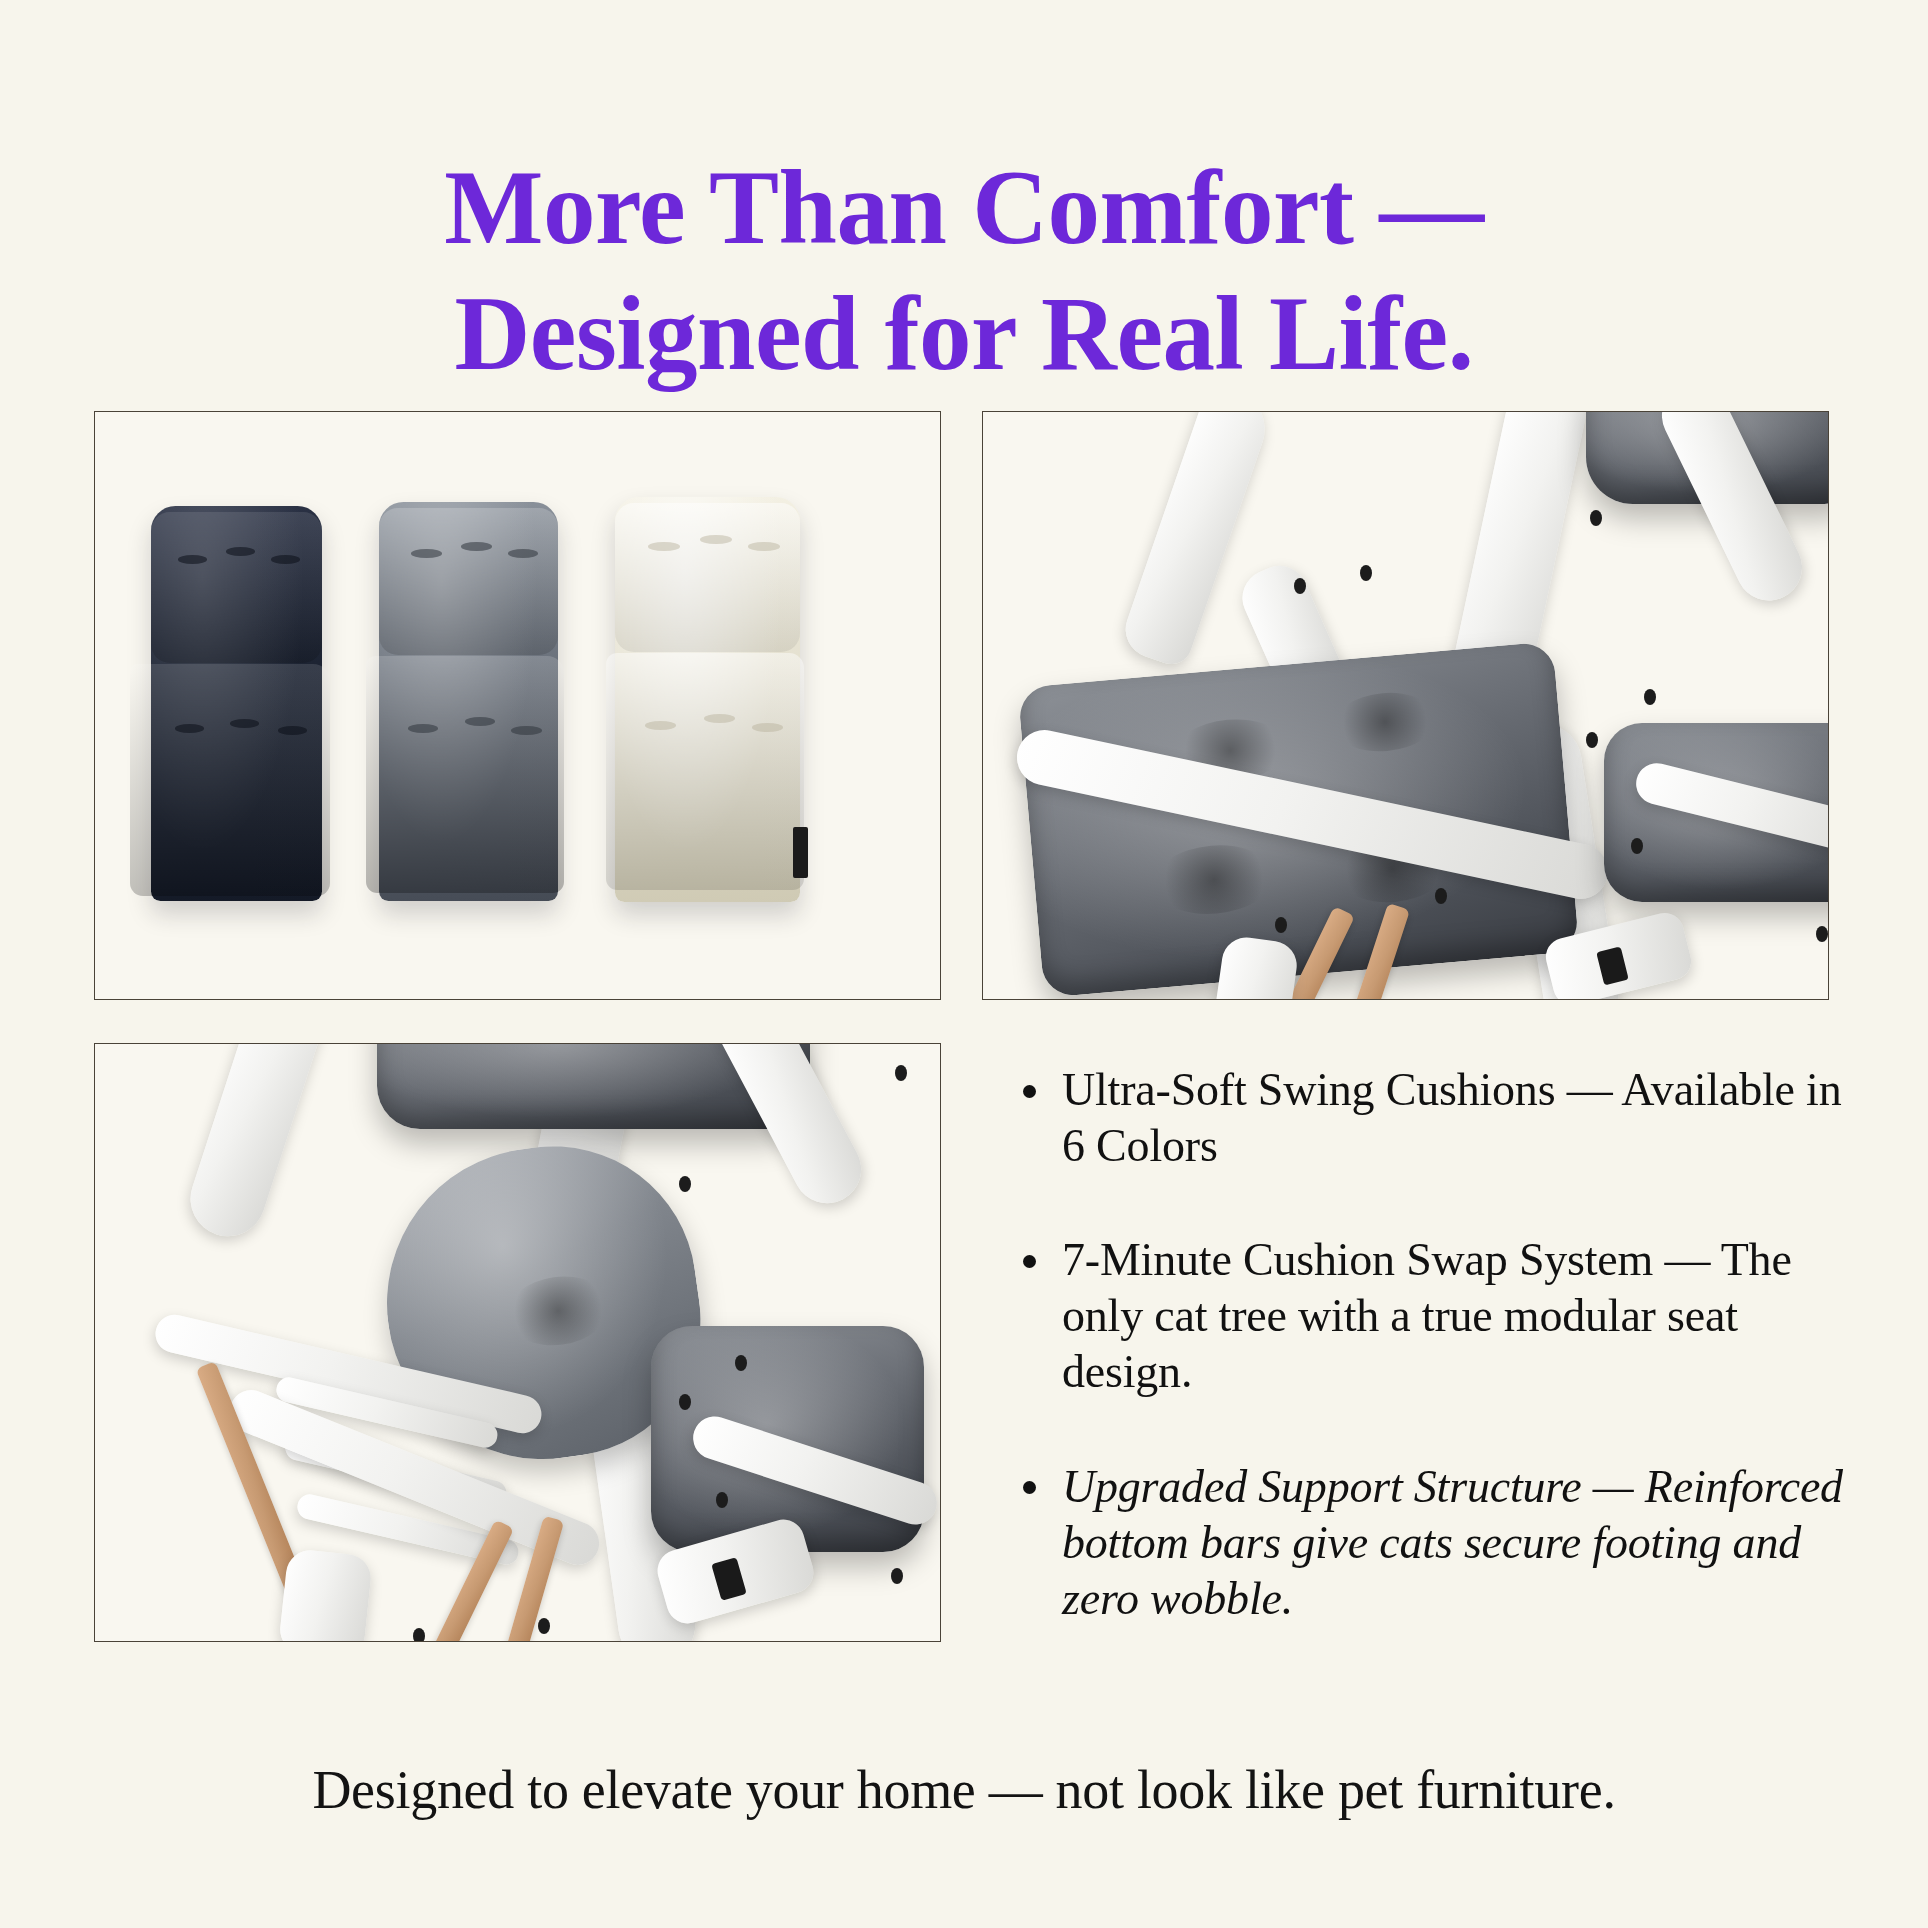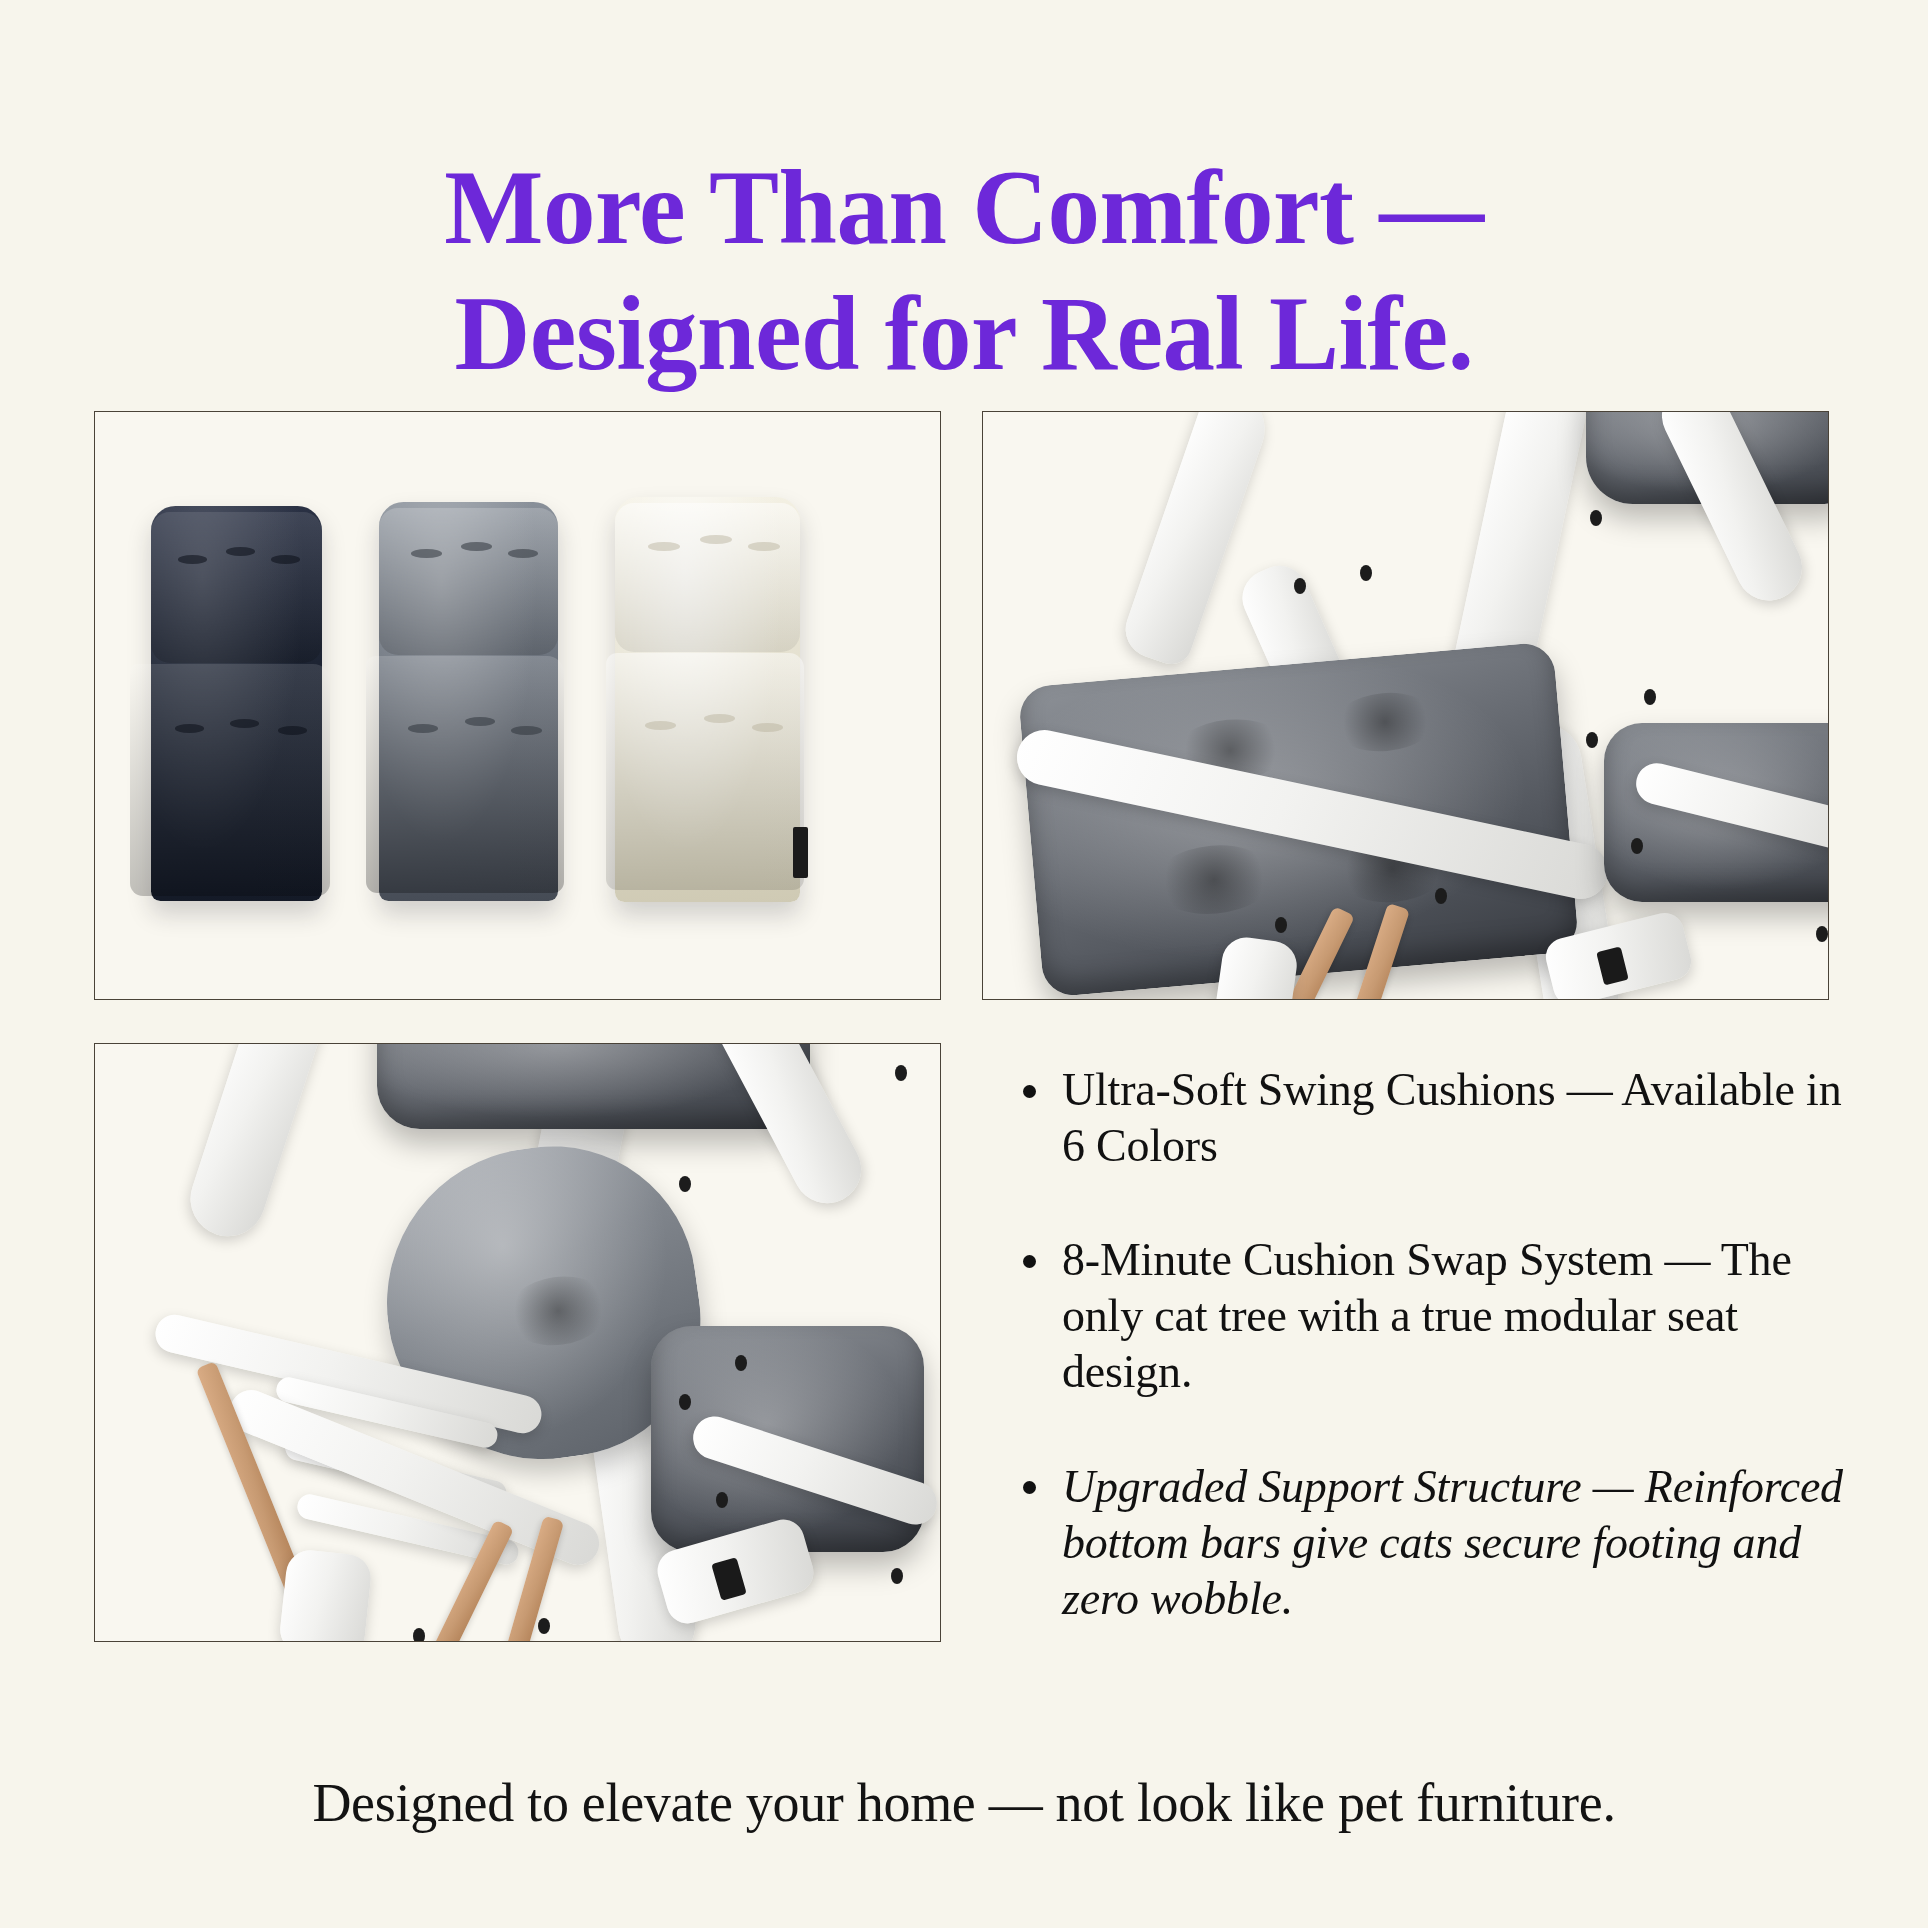--- a/index.html
+++ b/index.html
@@ -174,21 +174,20 @@
   #footer-tagline {
     position: absolute;
     left: 0;
     top: 1759px;
     width: 1928px;
     text-align: center;
     font-size: 54px;
     color: #131313;
     letter-spacing: -0.3px;
     white-space: nowrap;
-    margin-top: 13px;
   }
 </style>
 </head>
 <body>
 
 <h1 id="headline">
   <span class="hl-line">More Than Comfort —</span>
   <span class="hl-line">Designed for Real Life.</span>
 </h1>
 
@@ -318,18 +317,18 @@
     <div class="screw" style="left:318px;top:584px;"></div>
     <div class="screw" style="left:443px;top:574px;"></div>
     <div class="screw" style="left:800px;top:21px;"></div>
     <div class="screw" style="left:796px;top:524px;"></div>
 
   </div>
 </div>
 
 <ul id="feature-list">
   <li>Ultra-Soft Swing Cushions — Available in 6 Colors</li>
-  <li>8-Minute Cushion Swap System — The only cat tree with a true modular seat design.</li>
+  <li>7-Minute Cushion Swap System — The only cat tree with a true modular seat design.</li>
   <li>Upgraded Support Structure — Reinforced bottom bars give cats secure footing and zero wobble.</li>
 </ul>
 
 <div id="footer-tagline">Designed to elevate your home — not look like pet furniture.</div>
 
 
 </body></html>

